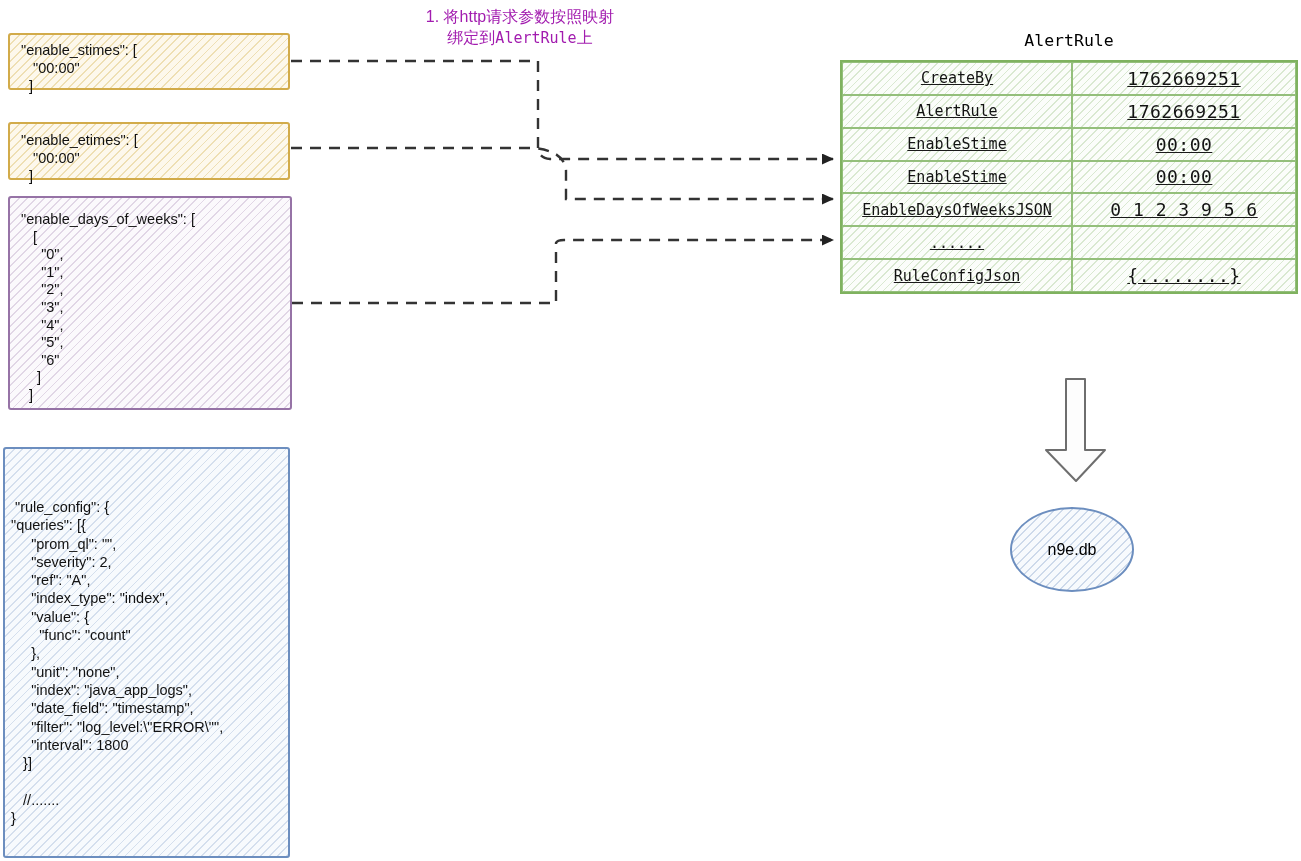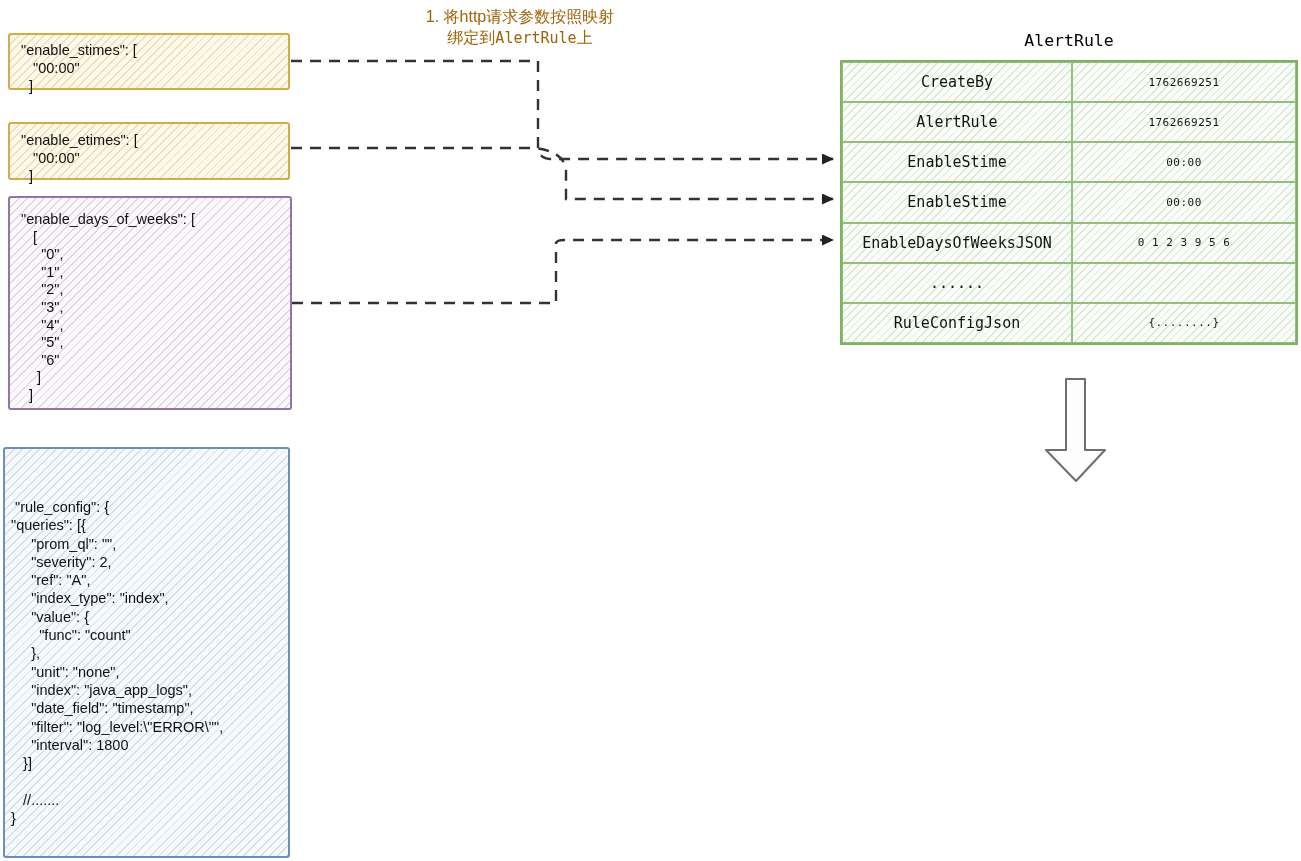--- a/index.html
+++ b/index.html
@@ -27,43 +27,44 @@
   }
   .box-stimes{left:8px;top:33px;width:282px;height:57px;}
   .box-stimes .json-text{padding:6px 0 0 11px;}
   .box-etimes{left:8px;top:122px;width:282px;height:58px;}
   .box-etimes .json-text{padding:7px 0 0 11px;}
   .box-days{left:8px;top:196px;width:284px;height:214px;}
   .box-days .json-text{padding:13px 0 0 11px;line-height:17.6px;}
   .box-rule{left:3px;top:447px;width:287px;height:411px;}
   .box-rule .json-text{padding:49px 0 0 6px;line-height:18.3px;}
   
-  .annotation{position:absolute;font-size:16px;line-height:21px;color:#a16207;}
+  .annotation{position:absolute;font-size:16px;line-height:21px;color:#a21caf;}
   .ann-1{left:360px;top:6px;width:320px;text-align:center;}
   .ann-2{left:1126px;top:396px;width:170px;text-align:left;}
   .code-inline{font-family:"DejaVu Sans Mono",monospace;font-size:15px;}
   
   .table-title{
     position:absolute;left:840px;top:31px;width:458px;text-align:center;
     font-family:"DejaVu Sans Mono",monospace;font-size:16.5px;color:#000;
   }
   .alert-table{
-    position:absolute;left:840px;top:60px;width:458px;height:285px;
+    position:absolute;left:840px;top:60px;width:458px;height:234px;
     box-sizing:border-box;border:2px solid #7fb25f;
     display:grid;grid-template-columns:230px 1fr;grid-auto-rows:1fr;
     background:#fbfdfa;
+    text-decoration:underline;
   }
   .cell{
     box-sizing:border-box;border:1.5px solid #94bf7b;
     display:flex;align-items:center;justify-content:center;
     background-image:repeating-linear-gradient(135deg,rgba(130,179,102,.28) 0 1.2px,transparent 1.2px 5.5px);
     font-family:"DejaVu Sans Mono",monospace;color:#131313;
   }
   .cell-field{font-size:15px;}
-  .cell-value{font-size:11px;letter-spacing:.5px;}
+  .cell-value{font-size:18px;letter-spacing:.5px;}
   
   .db-ellipse{
     position:absolute;left:1010px;top:507px;width:124px;height:85px;
     box-sizing:border-box;border:2px solid #6c8ebf;border-radius:50%;
     background-color:#f7fafd;
     background-image:repeating-linear-gradient(135deg,rgba(108,142,191,.30) 0 1.3px,transparent 1.3px 6px);
     display:flex;align-items:center;justify-content:center;
     font-size:16px;color:#000;
   }
   
@@ -152,14 +153,17 @@
     <div class="cell cell-value">00:00</div>
     <div class="cell cell-field">EnableDaysOfWeeksJSON</div>
     <div class="cell cell-value">0 1 2 3 9 5 6</div>
     <div class="cell cell-field">......</div>
     <div class="cell cell-value"></div>
     <div class="cell cell-field">RuleConfigJson</div>
     <div class="cell cell-value">{........}</div>
   </div>
 
 
+  <div class="db-ellipse">
+    <span>n9e.db</span>
+  </div>
 
 </div>
 
 </body></html>

